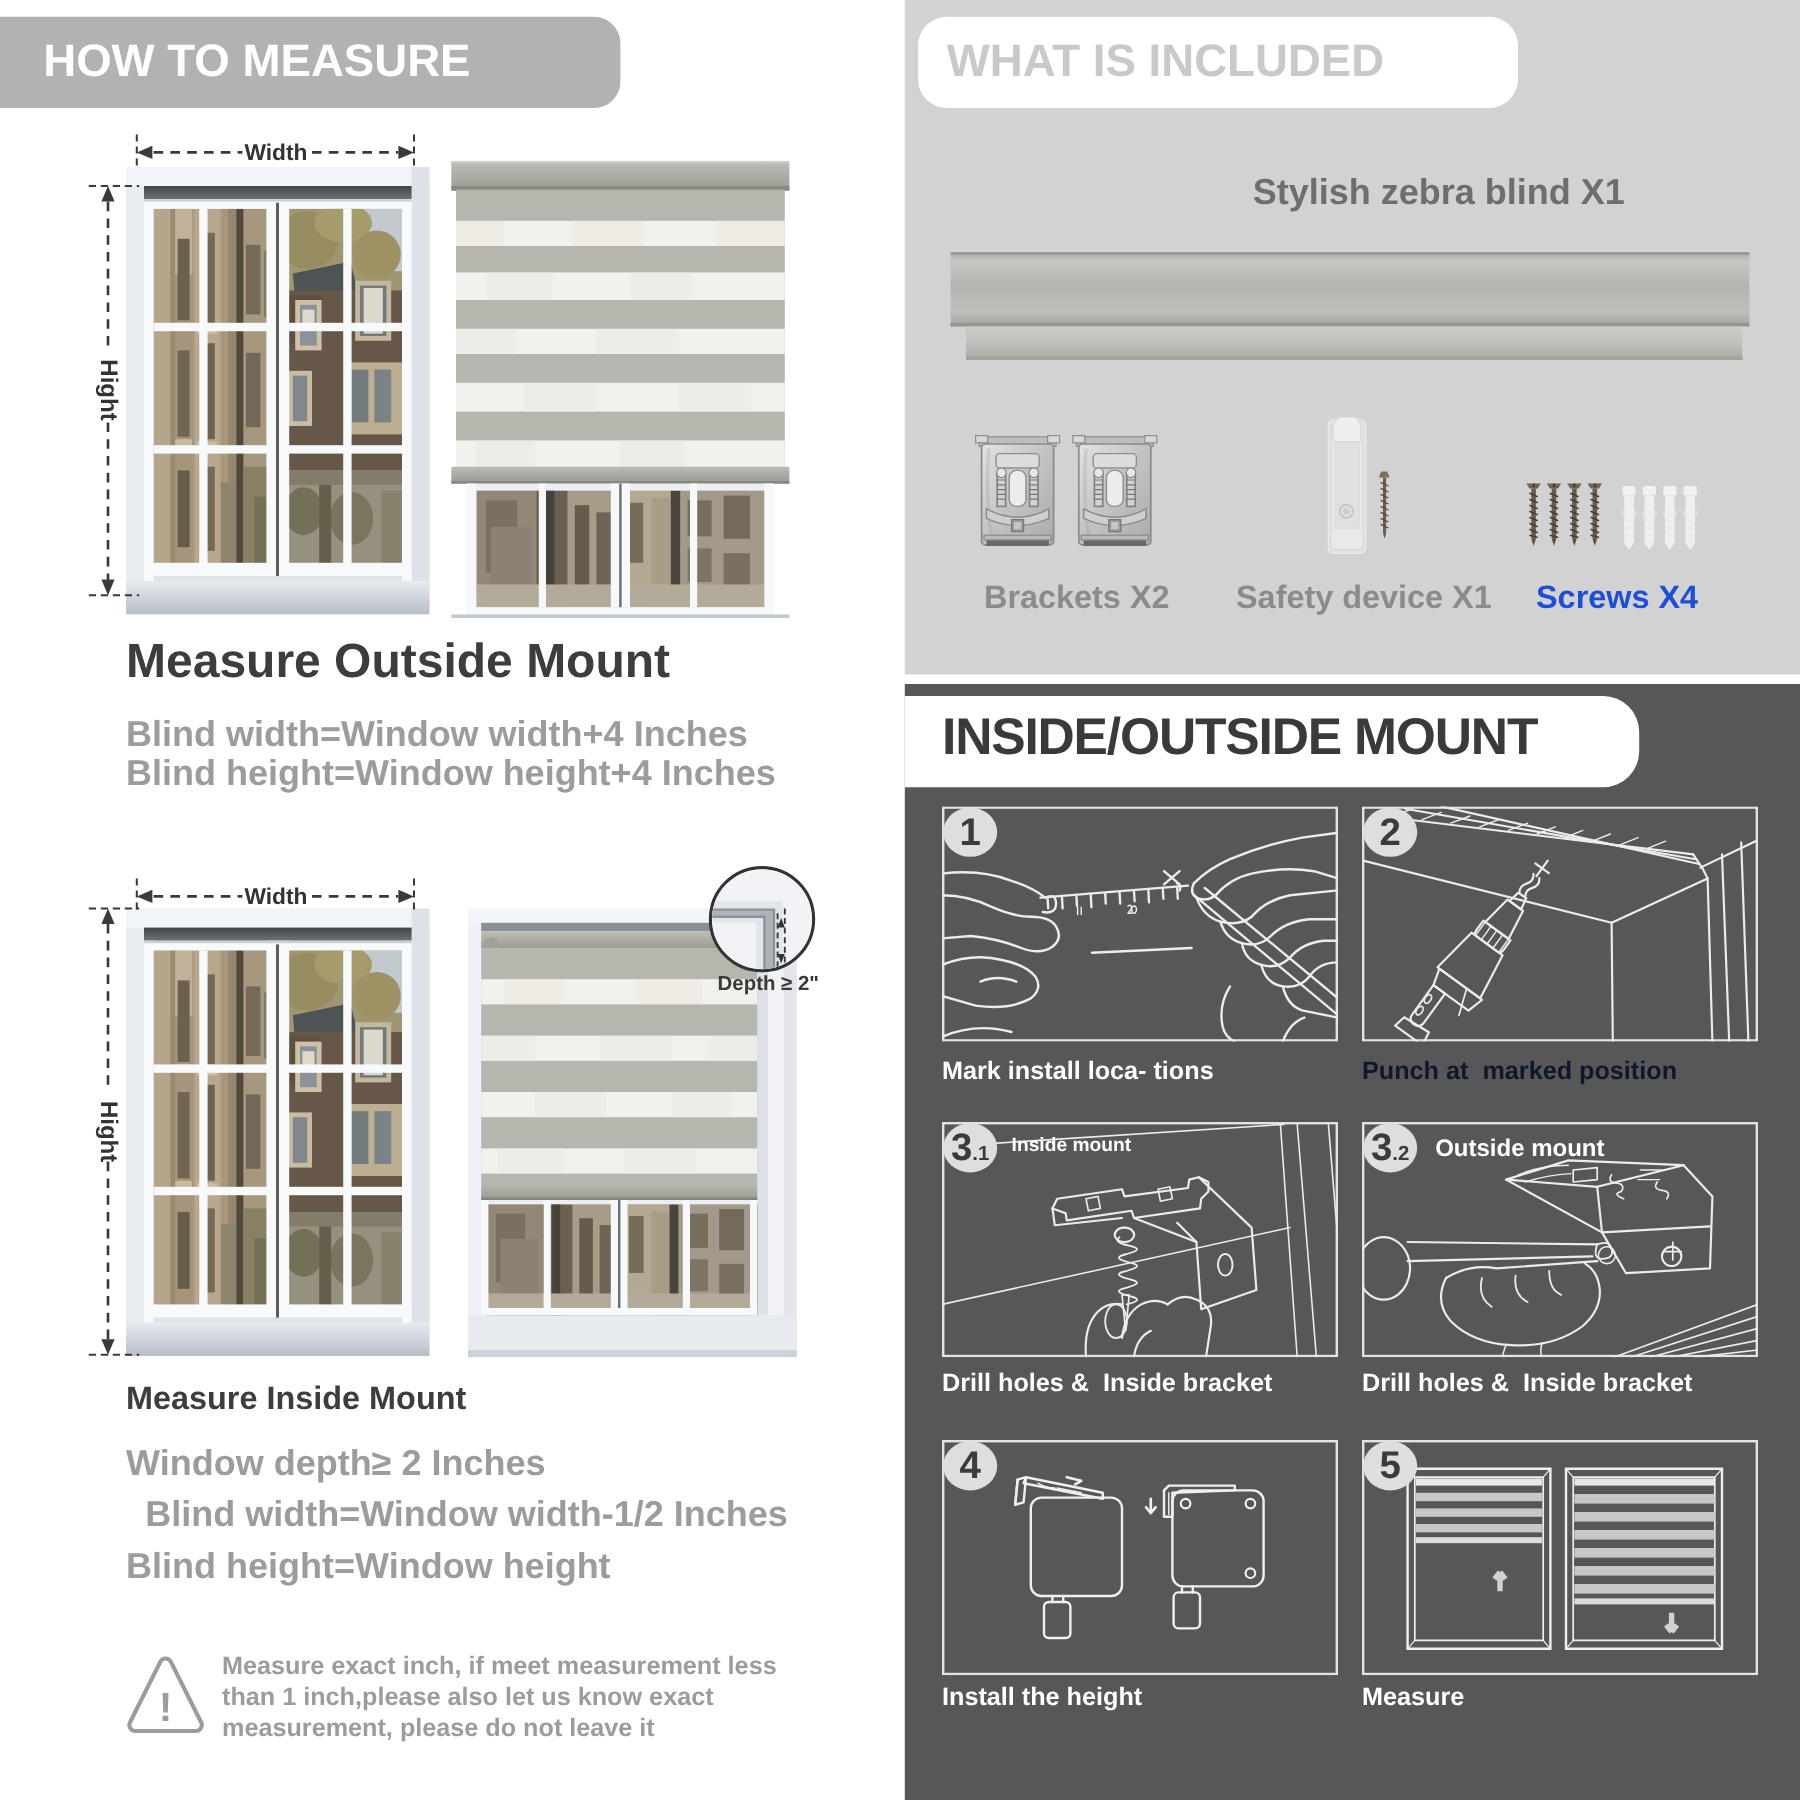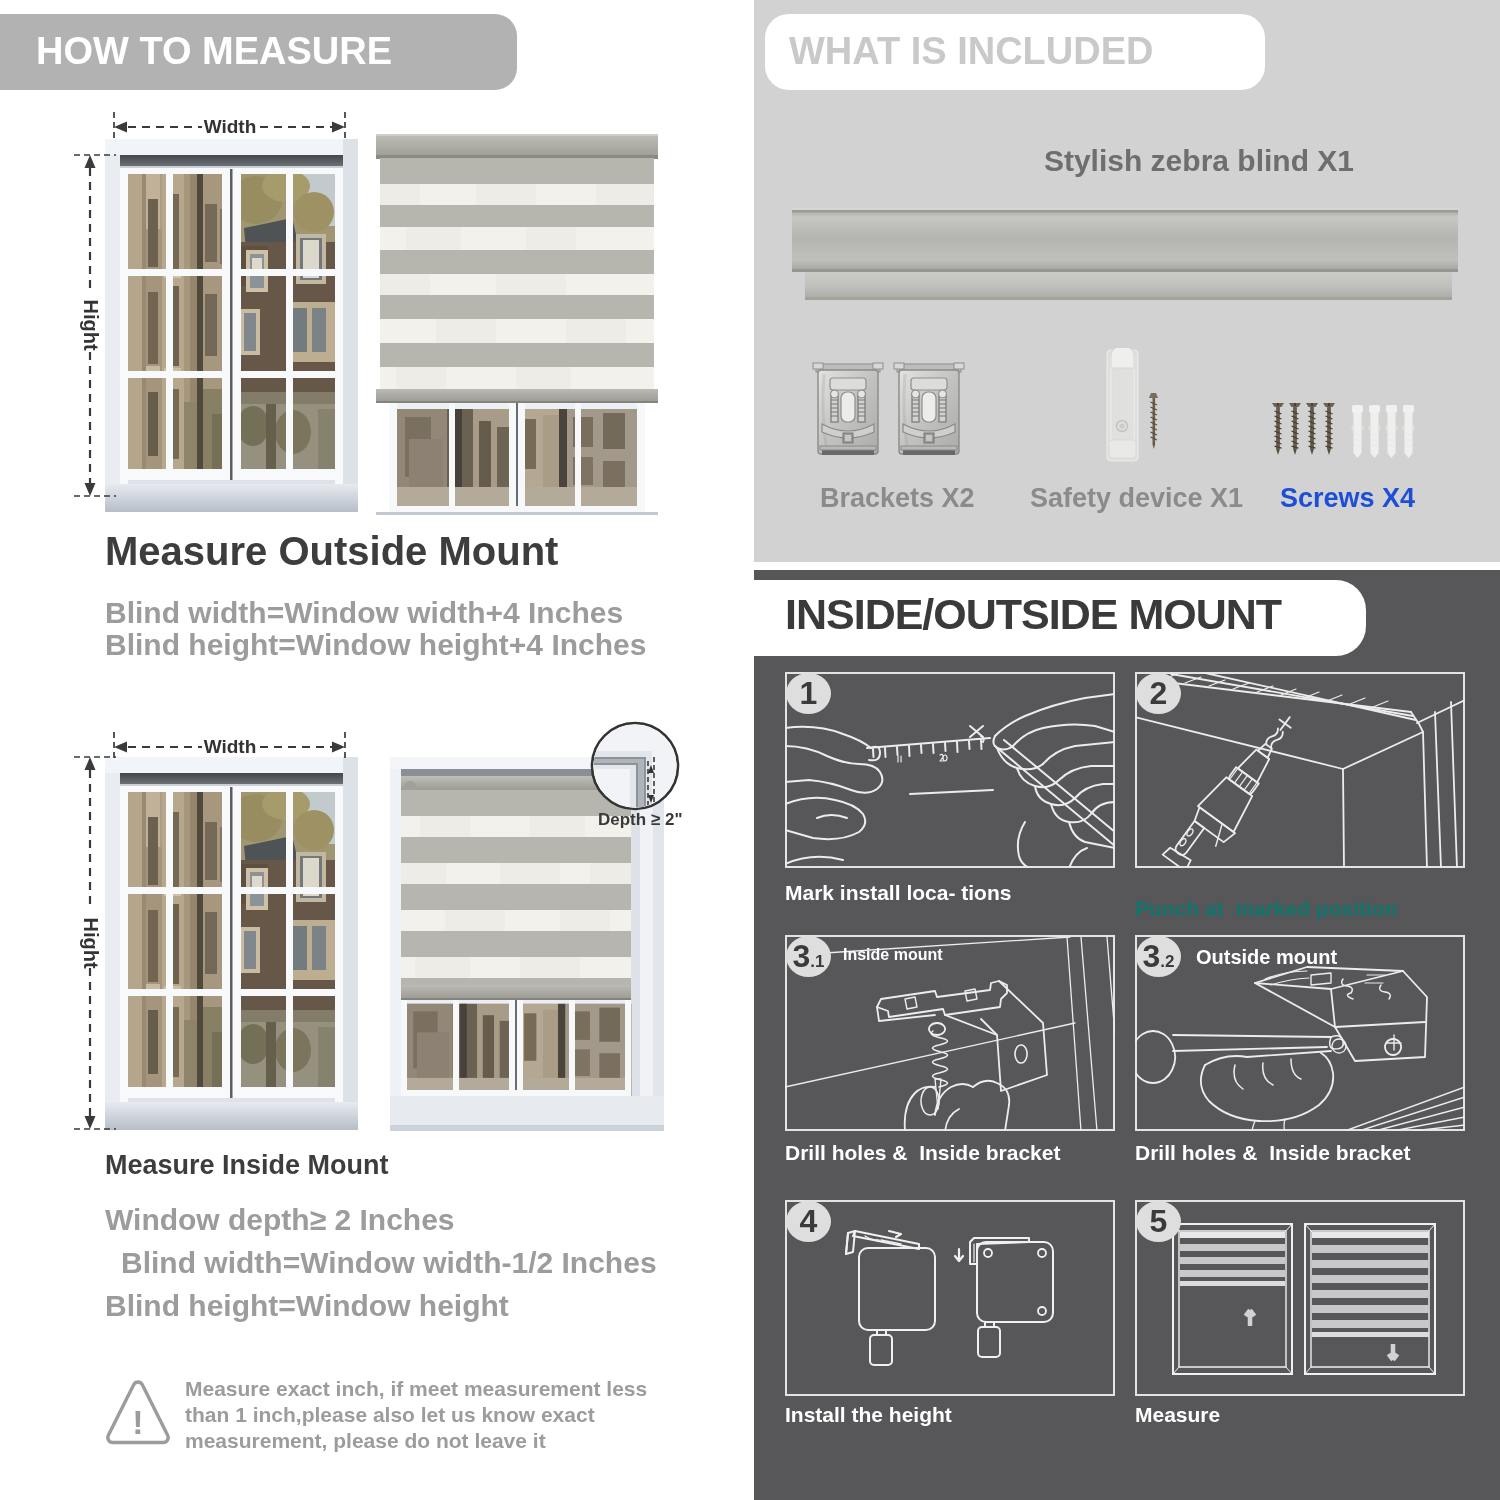--- a/index.html
+++ b/index.html
@@ -551,21 +551,21 @@
   <path d="M100 146 l44 0 -4 14 -36 0 Z"></path>
   <path d="M104 160 l12 0 0 30 q0 6 -6 6 -6 0 -6 -6 Z"></path>
   <path d="M100 196 l24 -2 2 12 -28 0 Z"></path>
   <path d="M107 168 a2.5 4 0 1 0 0.1 0 M107 180 a2.5 4 0 1 0 0.1 0" stroke-width="1.4"></path>
   <path d="M128 146 l8 22" stroke-width="1.4"></path>
  </g>
 </g>
 </svg>
 </div>
 <div class="abs" style="left:785px;top:881px;font-size:21px;font-weight:bold;color:#ffffff;">Mark install loca- tions</div>
-<div class="abs" style="left:1135px;top:881px;font-size:21px;font-weight:bold;color:#0f766e;margin-top:16px;">Punch at&nbsp; marked position</div>
+<div class="abs" style="left:1135px;top:881px;font-size:21px;font-weight:bold;color:#0f172a;">Punch at&nbsp; marked position</div>
 
 <div class="abs" id="step31" style="left:785px;top:935px;width:330px;height:196px;">
 <svg width="330" height="196" viewBox="0 0 330 196">
 <rect x="1" y="1" width="328" height="194" fill="none" stroke="#e3e3e3" stroke-width="2"></rect>
 <g stroke="#ececec" stroke-width="1.8" fill="none" stroke-linecap="round" stroke-linejoin="round">
 
  <path d="M40 18 L285 2" stroke-width="1.3"></path>
  <path d="M0 152 L290 88" stroke-width="1.3"></path>
  <path d="M282 2 L296 196 M296 2 L312 196 M322 2 L330 100" stroke-width="1.3"></path>
 

